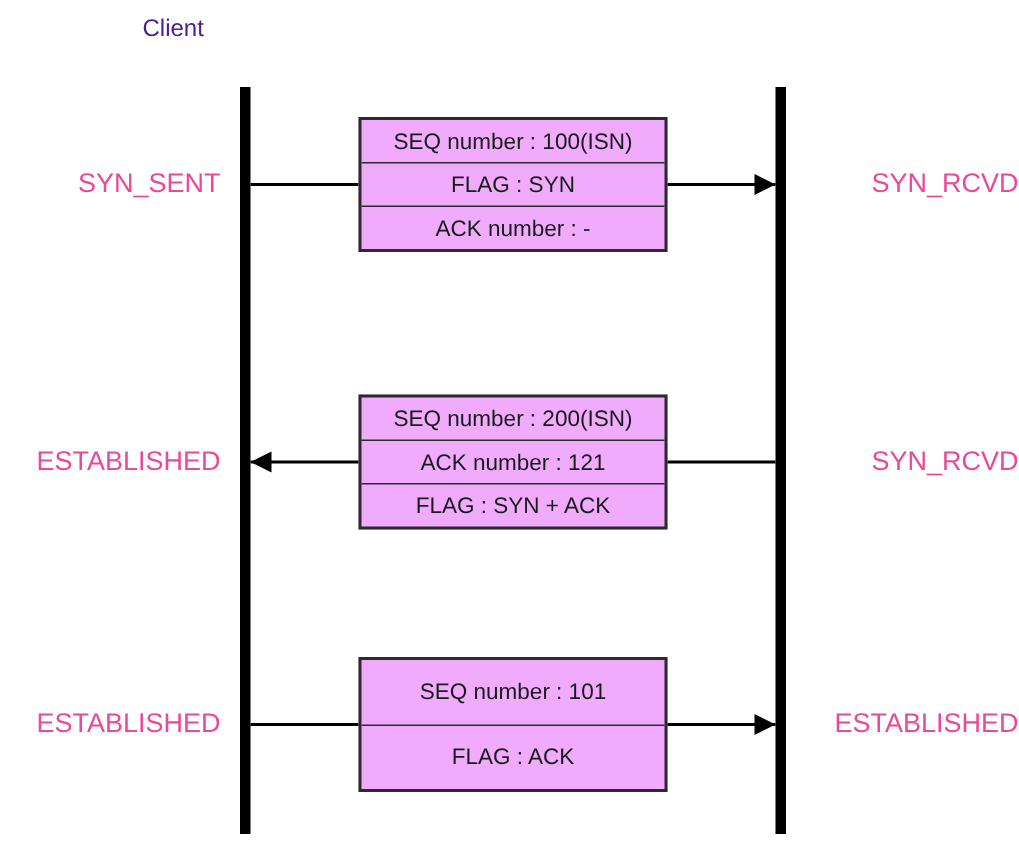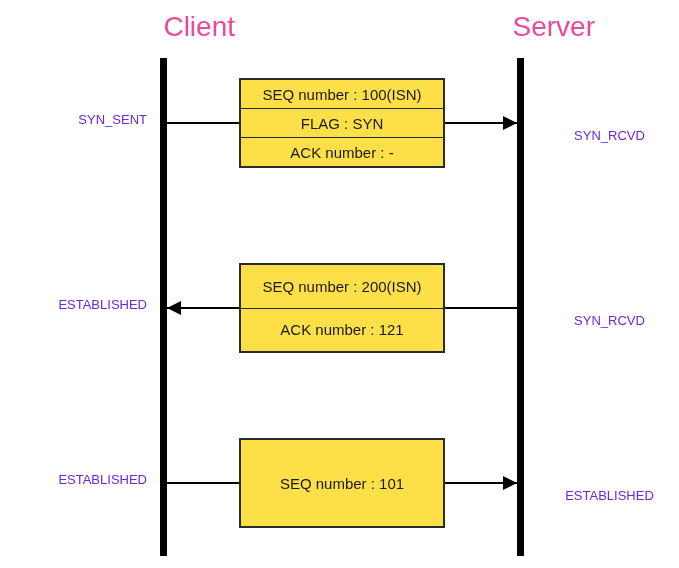--- a/index.html
+++ b/index.html
@@ -13,23 +13,23 @@
     width: 679px;
     height: 568px;
     background: #ffffff;
     color: #141414;
     overflow: hidden;
   }
   .title {
     position: absolute;
     top: 11px;
     width: 140px;
-    text-align: right;
-    font-size: 28px;
-    color: #ec4899;
+    text-align: left;
+    font-size: 16px;
+    color: #4c1d95;
     white-space: nowrap;
   }
   .client-title { left: 95px; }
   .server-title { left: 455px; }
 
   .timeline {
     position: absolute;
     top: 58px;
     width: 7px;
     height: 498px;
@@ -77,65 +77,63 @@
   }
 
   .msg-box {
     position: absolute;
     left: 239px;
     top: 0;
     width: 206px;
     height: 90px;
     box-sizing: border-box;
     border: 2px solid #2b2b2b;
-    background: #fde047;
+    background: #f0abfc;
     display: flex;
     flex-direction: column;
     z-index: 2;
   }
   .msg-row {
     flex: 1;
     display: flex;
     align-items: center;
     justify-content: center;
     font-size: 15px;
     color: #1a1a1a;
     white-space: nowrap;
   }
   .msg-row:not(:last-child) {
     border-bottom: 1.5px solid #2b2b2b;
   }
 
   .state {
     position: absolute;
     top: 34px;
-    font-size: 13px;
-    color: #6d28d9;
+    font-size: 18px;
+    color: #ec4899;
     white-space: nowrap;
     z-index: 3;
   }
   .state.left {
     left: 0;
     width: 147px;
     text-align: right;
   }
   .state.right {
     left: 540px;
     width: 139px;
-    text-align: center;
-    margin-top: 16px;
+    text-align: right;
   }
 </style>
 </head>
 <body>
 
 <div class="diagram">
 
   <div class="title client-title">Client</div>
-  <div class="title server-title">Server</div>
 
   <div class="timeline client-line"></div>
   <div class="timeline server-line"></div>
 
   <div class="exchange ex1">
     <div class="arrow-line"></div>
     <div class="arrow-head right"></div>
     <div class="msg-box">
       <div class="msg-row">SEQ number : 100(ISN)</div>
       <div class="msg-row">FLAG : SYN</div>
@@ -144,28 +142,30 @@
     <div class="state left">SYN_SENT</div>
     <div class="state right">SYN_RCVD</div>
   </div>
 
   <div class="exchange ex2">
     <div class="arrow-line"></div>
     <div class="arrow-head left"></div>
     <div class="msg-box">
       <div class="msg-row">SEQ number : 200(ISN)</div>
       <div class="msg-row">ACK number : 121</div>
+      <div class="msg-row">FLAG : SYN + ACK</div>
     </div>
     <div class="state left">ESTABLISHED</div>
     <div class="state right">SYN_RCVD</div>
   </div>
 
   <div class="exchange ex3">
     <div class="arrow-line"></div>
     <div class="arrow-head right"></div>
     <div class="msg-box">
       <div class="msg-row">SEQ number : 101</div>
+      <div class="msg-row">FLAG : ACK</div>
     </div>
     <div class="state left">ESTABLISHED</div>
     <div class="state right">ESTABLISHED</div>
   </div>
 
 </div>
 
 </body></html>

